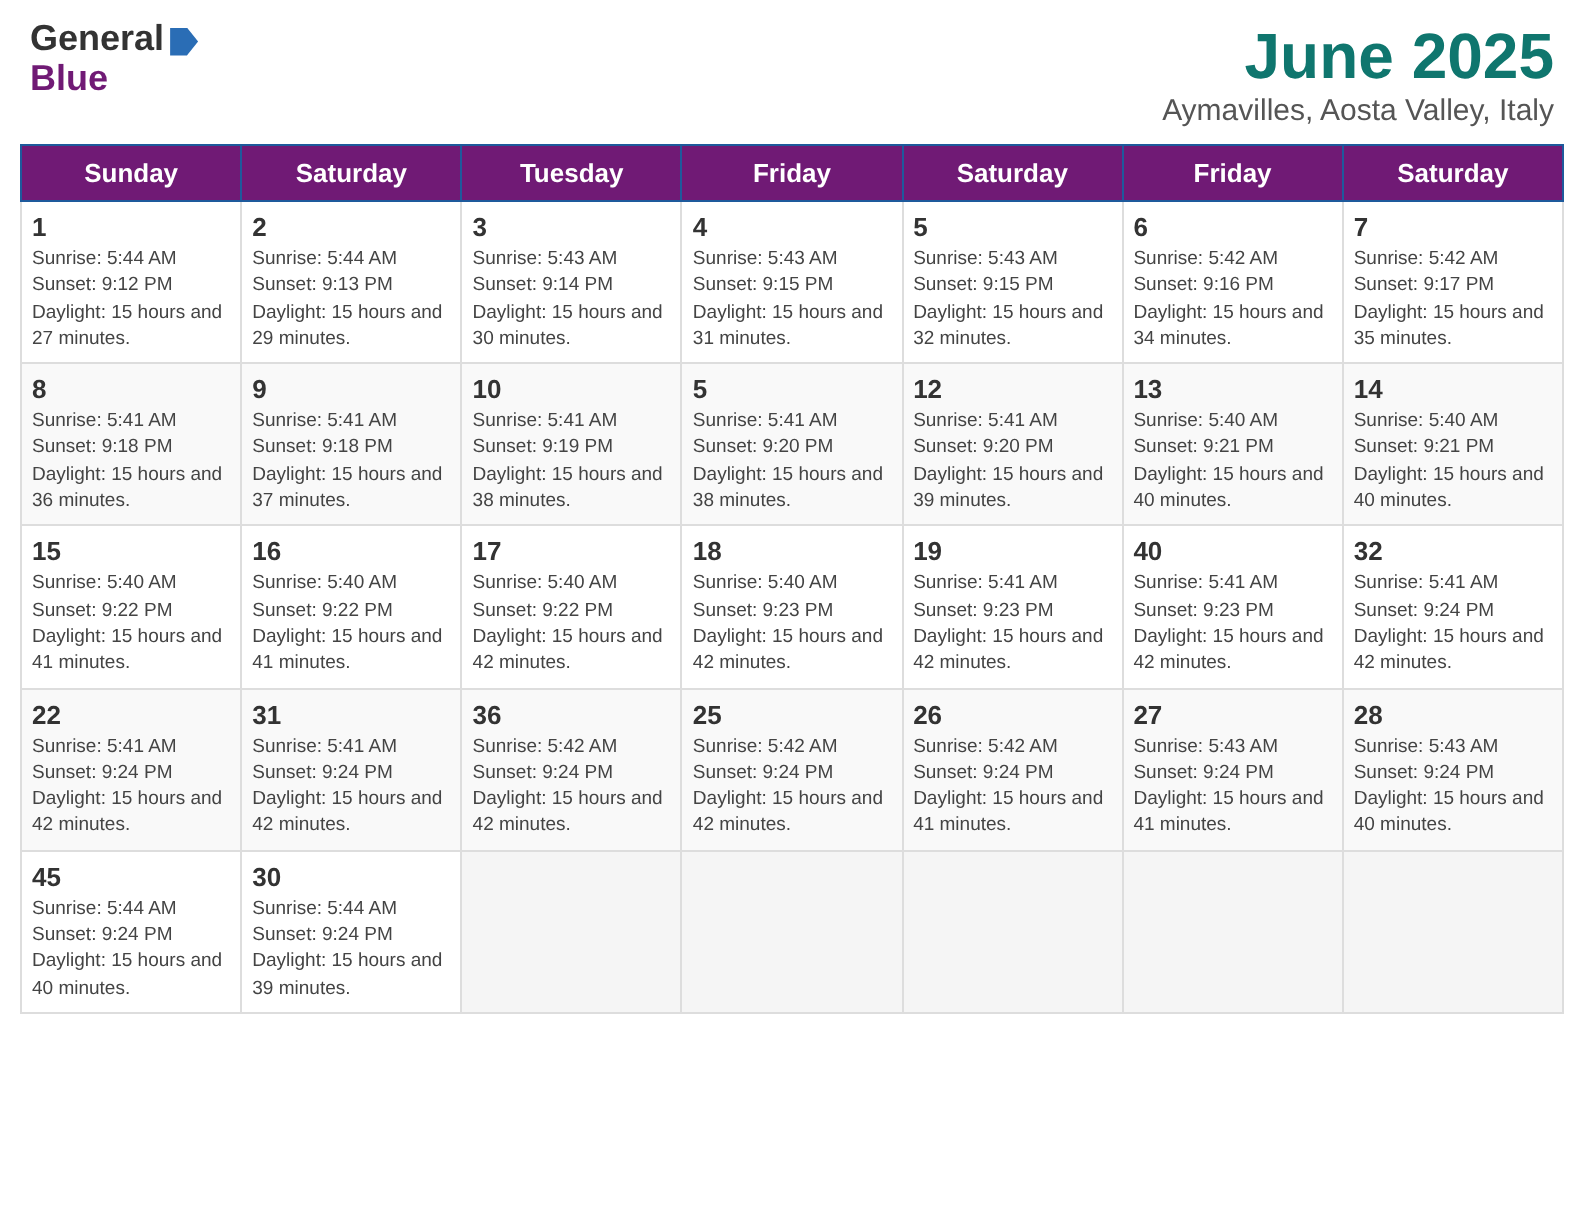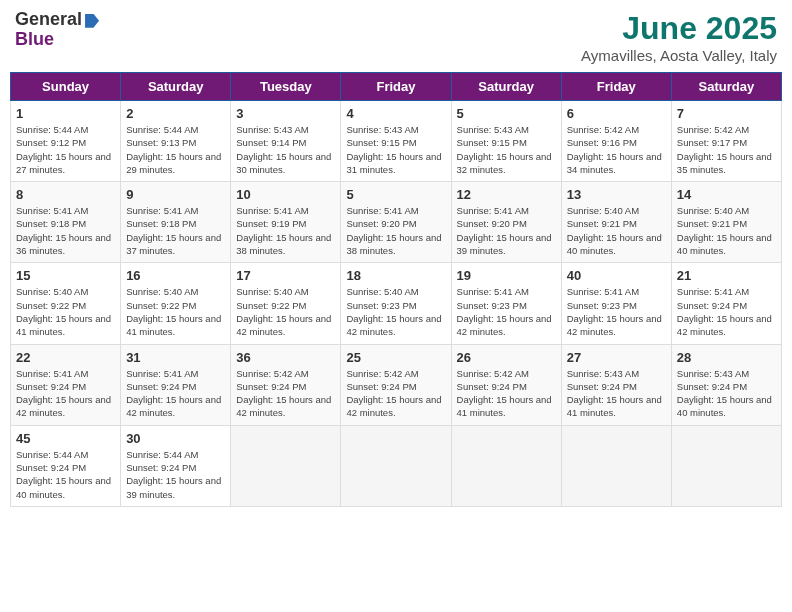--- a/index.html
+++ b/index.html
@@ -283,21 +283,21 @@
       </td>
         <td>
         <span class="day-num">40</span>
         <div class="day-info">
           Sunrise: 5:41 AM<br>
           Sunset: 9:23 PM<br>
           Daylight: 15 hours and 42 minutes.
         </div>
       </td>
         <td>
-        <span class="day-num">21</span>
+        <span class="day-num">32</span>
         <div class="day-info">
           Sunrise: 5:41 AM<br>
           Sunset: 9:24 PM<br>
           Daylight: 15 hours and 42 minutes.
         </div>
       </td>
       </tr>
       <tr>
         <td>
         <span class="day-num">22</span>

